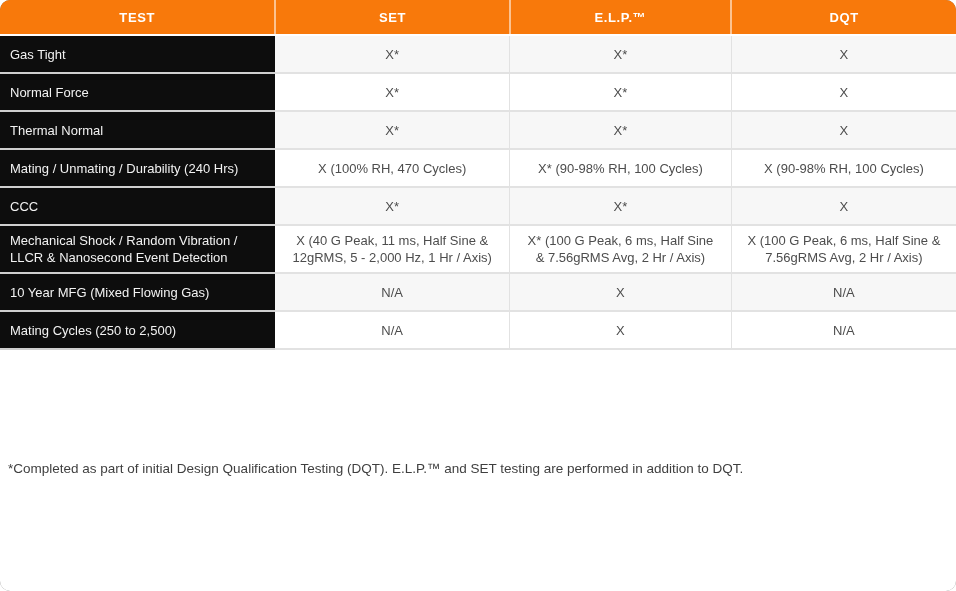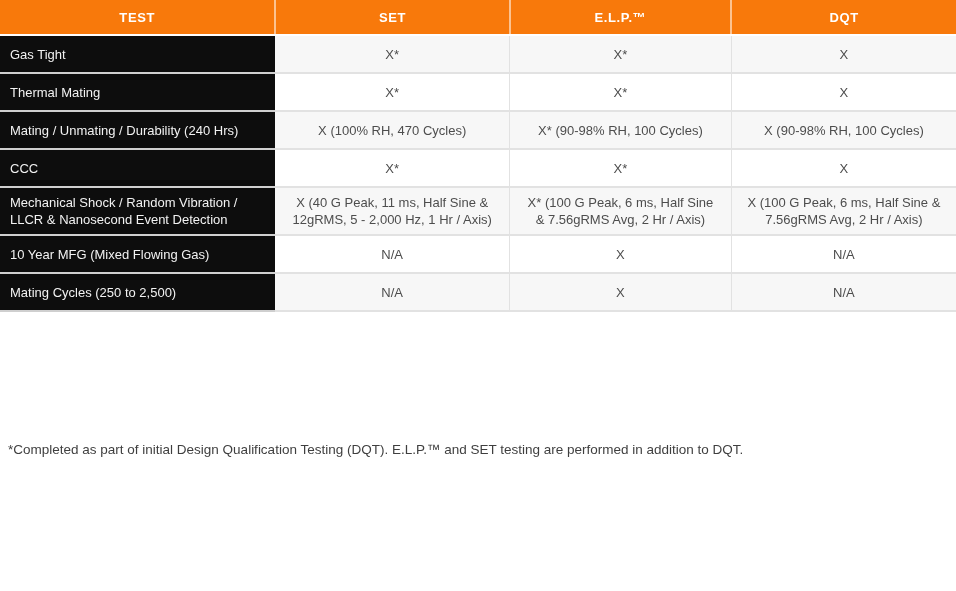--- a/index.html
+++ b/index.html
@@ -5,21 +5,21 @@
   :root{
     --accent:#F8790B;
     --black-cell:#0D0D0D;
     --stripe:#F7F7F7;
     --border:#E2E2E2;
     --data-text:#4D4D4D;
     --label-text:#F2F2F2;
   }
   *{margin:0;padding:0;box-sizing:border-box;}
   html,body{width:956px;background:#FFFFFF;font-family:"Liberation Sans", sans-serif;}
-  .page{width:956px;height:591px;background:#737373;overflow:hidden;display:flex;flex-direction:column;}
+  .page{width:956px;height:591px;background:#737373;overflow:hidden;display:flex;flex-direction:column;border-radius:10px;}
   table{width:956px;border-collapse:collapse;table-layout:fixed;}
   col.c-test{width:28.8%;}
   col.c-set{width:24.5%;}
   col.c-elp{width:23.2%;}
   col.c-dqt{width:23.5%;}
   thead th{
     background:var(--accent);
     color:#FFFFFF;
     font-size:13px;
     font-weight:bold;
@@ -83,21 +83,27 @@
       </tr>
     </thead>
     <tbody>
         <tr>
           <th class="test-cell">Gas Tight</th>
           <td>X*</td>
           <td>X*</td>
           <td>X</td>
         </tr>
         <tr>
-          <th class="test-cell">Thermal Mating</th>
+          <th class="test-cell">Normal Force</th>
+          <td>X*</td>
+          <td>X*</td>
+          <td>X</td>
+        </tr>
+        <tr>
+          <th class="test-cell">Thermal Normal</th>
           <td>X*</td>
           <td>X*</td>
           <td>X</td>
         </tr>
         <tr>
           <th class="test-cell">Mating / Unmating / Durability (240 Hrs)</th>
           <td>X (100% RH, 470 Cycles)</td>
           <td>X* (90-98% RH, 100 Cycles)</td>
           <td>X (90-98% RH, 100 Cycles)</td>
         </tr>

